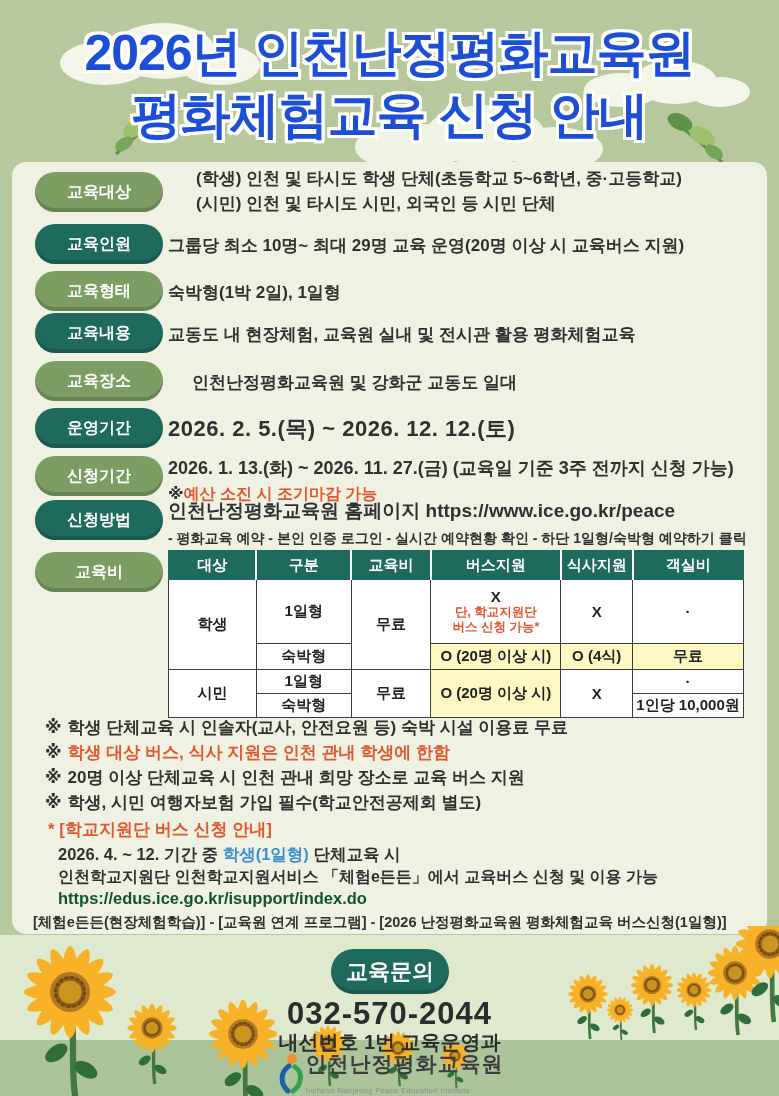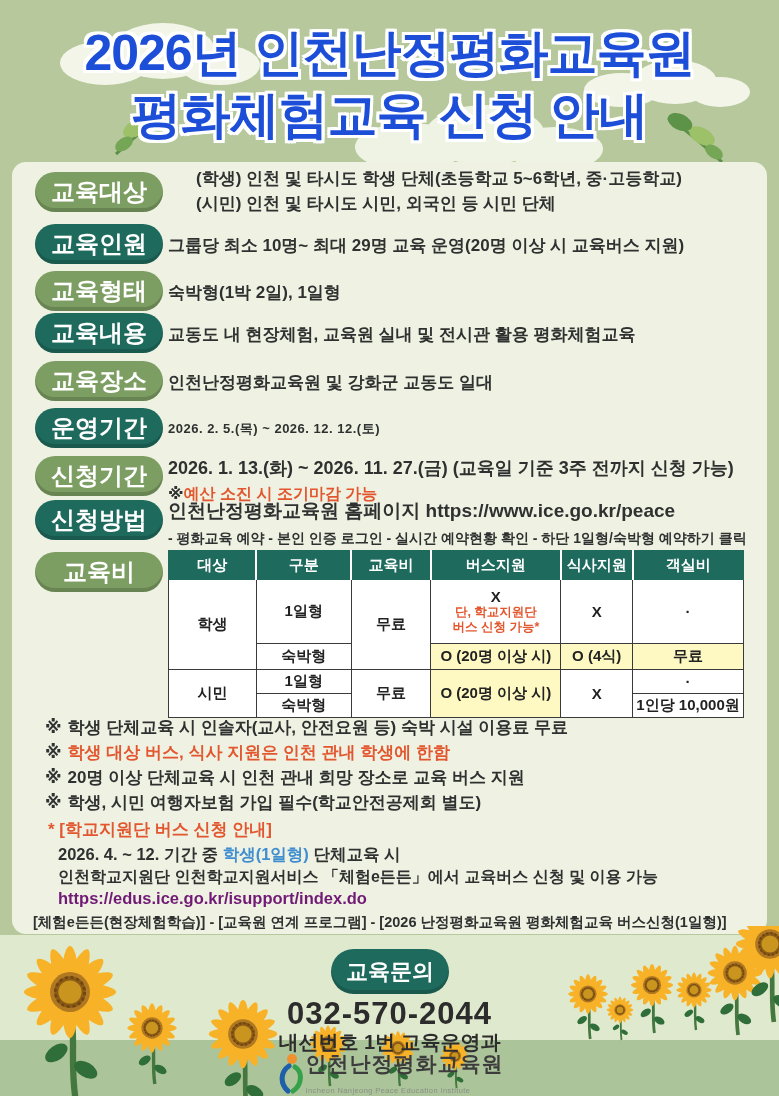--- a/index.html
+++ b/index.html
@@ -15,28 +15,28 @@
   .title-line{
     font-size:50px;font-weight:800;color:#1d4ed8;letter-spacing:-1px;line-height:62px;
     text-shadow:-3px -3px 0 #fff,3px -3px 0 #fff,-3px 3px 0 #fff,3px 3px 0 #fff,
                  0 -3px 0 #fff,0 3px 0 #fff,-3px 0 0 #fff,3px 0 0 #fff;
   }
   .leaf{position:absolute;z-index:1;}
   
   .panel{position:absolute;left:12px;top:162px;width:755px;height:772px;background:#eff2e2;border-radius:14px;z-index:1;}
   .pill{
     position:absolute;left:35px;width:128px;height:40px;border-radius:21px;z-index:3;
-    color:#fff;font-size:24px;font-weight:800;text-align:center;line-height:40px;
+    color:#fff;font-size:16px;font-weight:800;text-align:center;line-height:40px;
     box-shadow:inset 0 -4px 0 rgba(0,0,0,.16);
   }
   .pill.green{background:#7d9e62;}
   .pill.teal{background:#1e6b5e;}
   .rowtext{position:absolute;left:168px;z-index:3;font-weight:700;font-size:17px;line-height:25px;white-space:nowrap;}
   .rowtext.big{font-size:19px;}
-  .rowtext.date{font-size:13px;letter-spacing:0.5px;}
+  .rowtext.date{font-size:22px;letter-spacing:0.5px;}
   .orange{color:#e2572f;}
   .blue{color:#3f8ed0;}
   .small-steps{font-size:14px;}
   
   table.fee{position:absolute;left:168px;top:550px;width:576px;border-collapse:collapse;z-index:3;background:#fff;}
   table.fee th{
     background:#1e6b5e;color:#fff;font-size:15px;font-weight:800;height:26px;
     border:1px solid #1e6b5e;border-left:2px solid #fff;
   }
   table.fee th:first-child{border-left:1px solid #1e6b5e;}
@@ -46,21 +46,21 @@
   }
   table.fee .pink{background:#fef9c3;}
   .bus-sub{font-size:12.5px;line-height:15px;font-weight:700;}
   .dotcell{font-size:16px;}
   
   .note{position:absolute;left:45px;z-index:3;font-size:17px;font-weight:700;white-space:nowrap;}
   .note .mark{margin-right:6px;}
   
   .bus-title{position:absolute;left:48px;z-index:3;font-size:17px;font-weight:800;white-space:nowrap;}
   .bus-line{position:absolute;left:58px;z-index:3;font-size:16.5px;font-weight:700;white-space:nowrap;}
-  .bus-link{color:#701a75;font-weight:800;text-decoration:none;}
+  .bus-link{color:#14532d;font-weight:800;text-decoration:none;}
   .bus-path{position:absolute;left:33px;z-index:3;font-size:14.5px;font-weight:700;white-space:nowrap;}
   
   .band-light{position:absolute;left:0;top:935px;width:779px;height:105px;background:#dfe9ce;z-index:0;}
   .band-dark{position:absolute;left:0;top:1040px;width:779px;height:56px;background:#abc499;z-index:0;}
   .contact-pill{
     position:absolute;left:331px;top:949px;width:118px;height:45px;border-radius:23px;background:#1e6b5e;
     color:#fff;font-size:22px;font-weight:800;text-align:center;line-height:45px;z-index:3;
     box-shadow:inset 0 -4px 0 rgba(0,0,0,.16);
   }
   .phone{position:absolute;left:0;top:996px;width:100%;text-align:center;font-size:31px;font-weight:800;color:#2c2c2c;letter-spacing:1px;z-index:3;}
@@ -129,21 +129,21 @@
   <div class="pill teal" style="top:224px;">교육인원</div>
   <div class="rowtext" style="top:233px;">그룹당 최소 10명~ 최대 29명 교육 운영(20명 이상 시 교육버스 지원)</div>
 
   <div class="pill green" style="top:271px;">교육형태</div>
   <div class="rowtext" style="top:280px;">숙박형(1박 2일), 1일형</div>
 
   <div class="pill teal" style="top:313px;">교육내용</div>
   <div class="rowtext" style="top:322px;">교동도 내 현장체험, 교육원 실내 및 전시관 활용 평화체험교육</div>
 
   <div class="pill green" style="top:361px;">교육장소</div>
-  <div class="rowtext" style="top:370px;">인천난정평화교육원 및 강화군 교동도 일대</div>
+  <div class="rowtext" style="top:370px;margin-left:24px;">인천난정평화교육원 및 강화군 교동도 일대</div>
 
   <div class="pill teal" style="top:408px;">운영기간</div>
   <div class="rowtext date" style="top:416px;">2026. 2. 5.(목) ~ 2026. 12. 12.(토)</div>
 
   <div class="pill green" style="top:456px;">신청기간</div>
   <div class="rowtext" style="top:456px;font-size:18px;">2026. 1. 13.(화) ~ 2026. 11. 27.(금) (교육일 기준 3주 전까지 신청 가능)</div>
   <div class="rowtext" style="top:481px;font-size:16px;">
     <span>※</span><span class="orange">예산 소진 시 조기마감 가능</span>
   </div>
 

